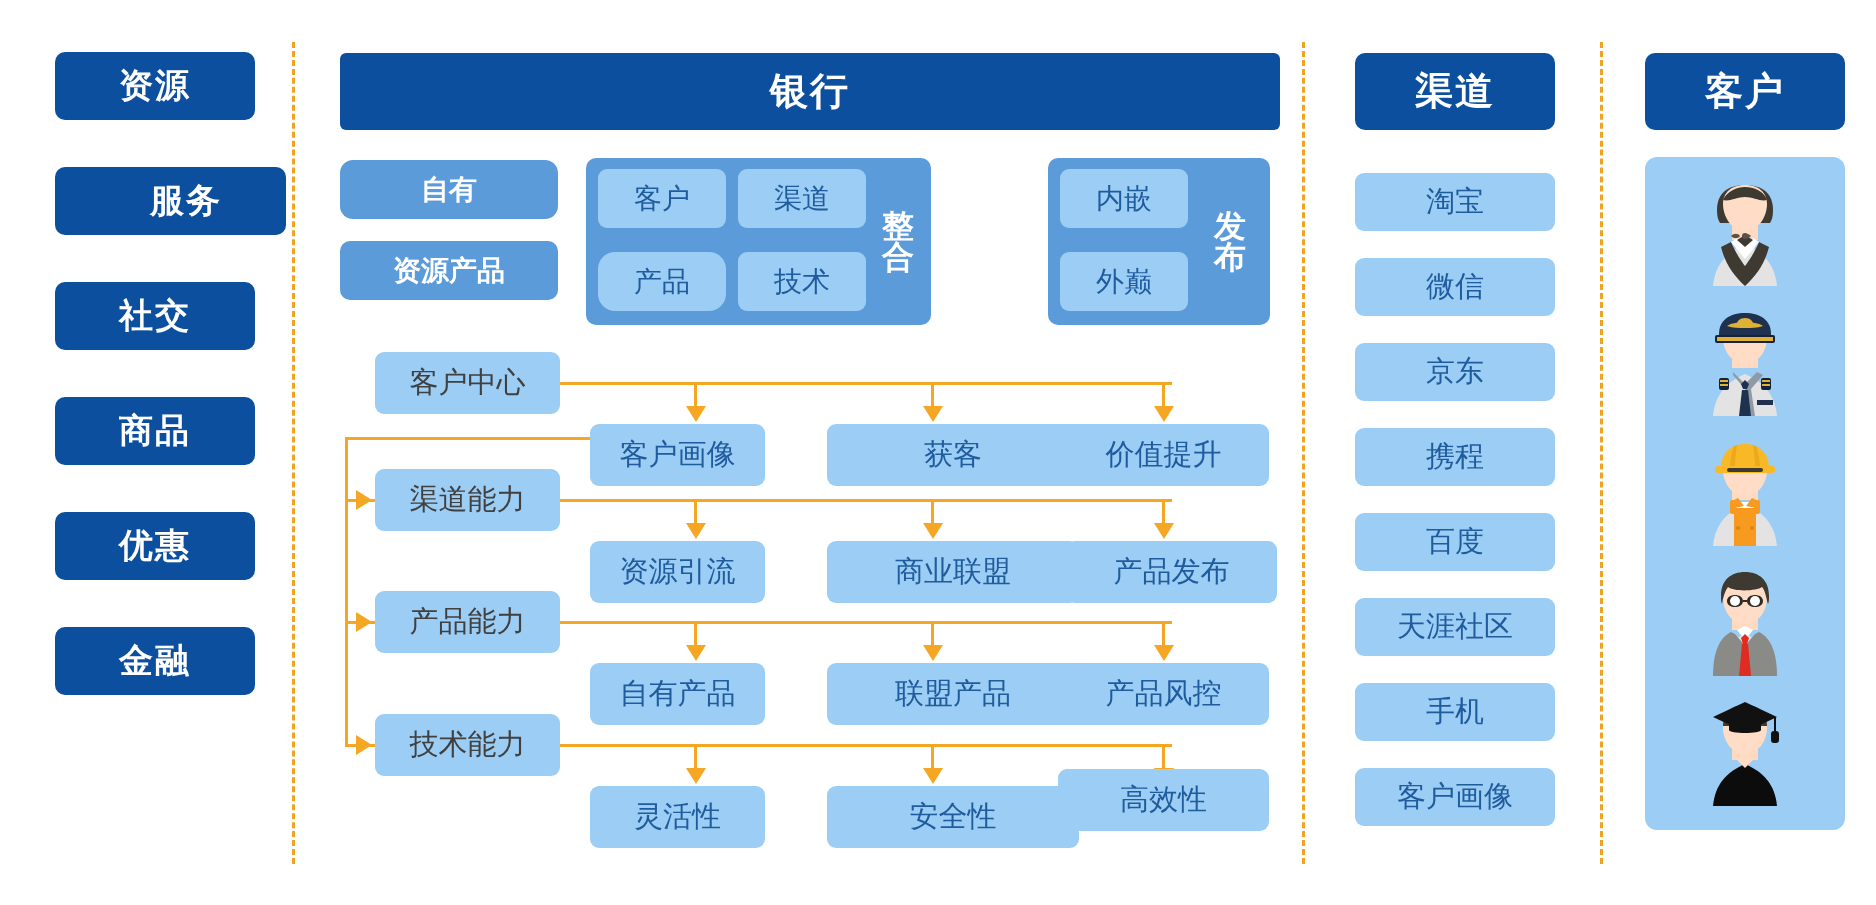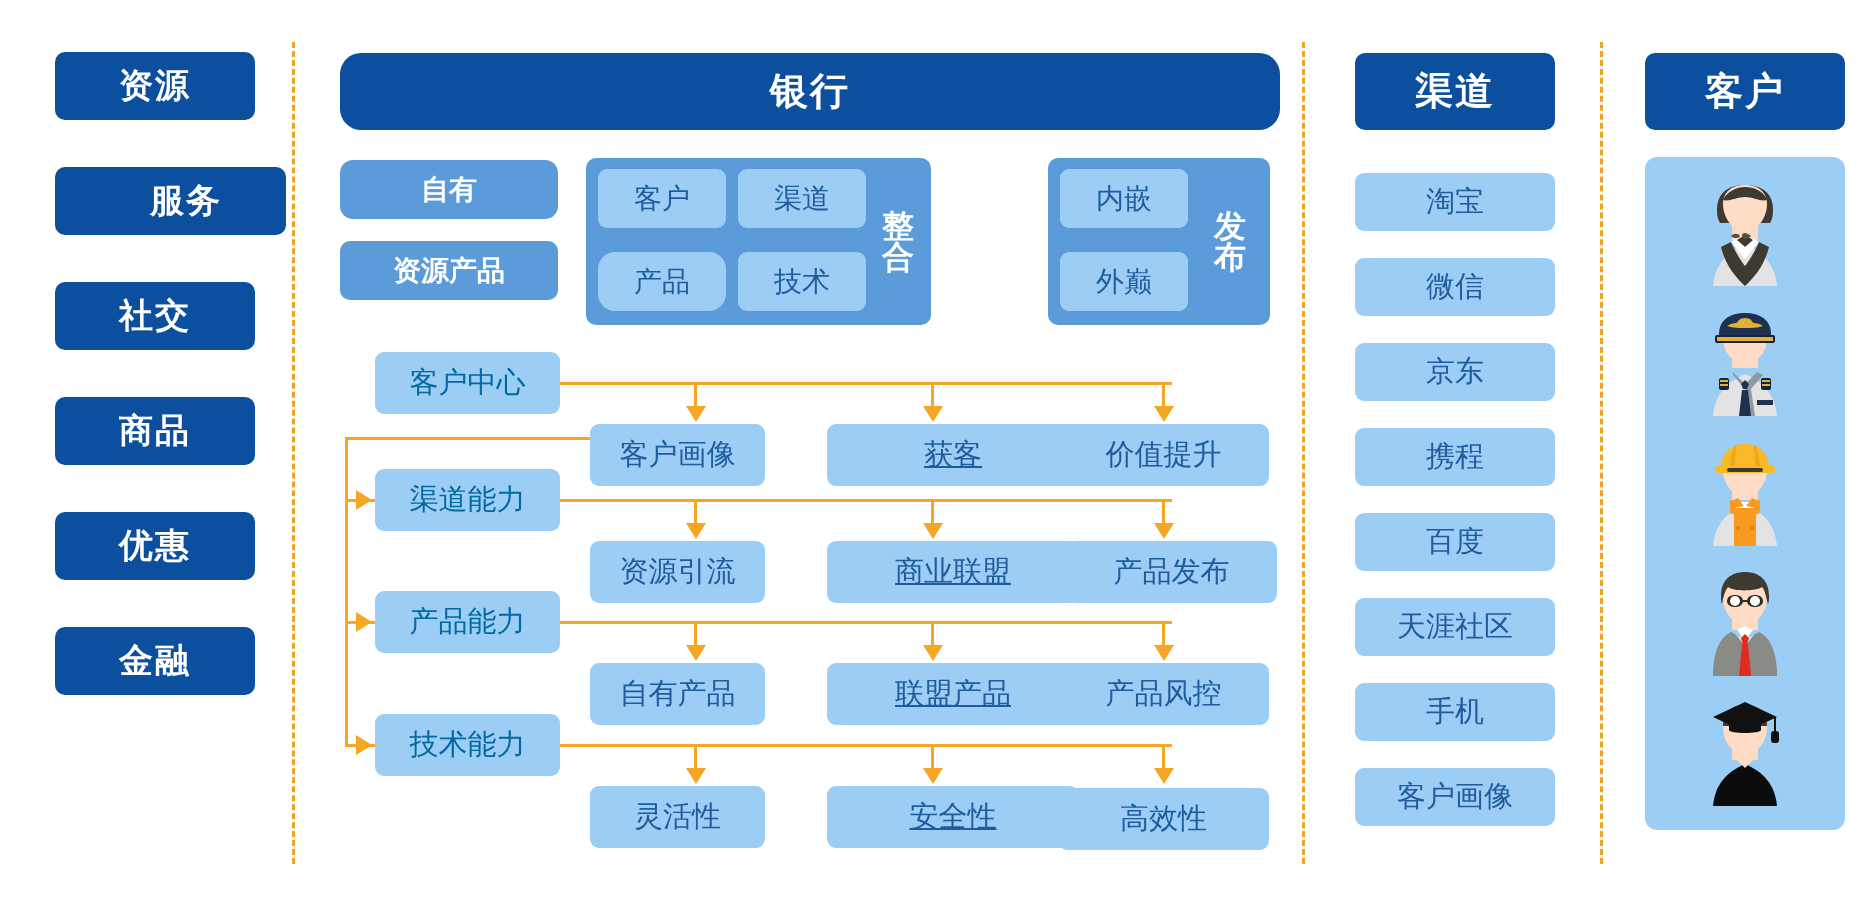--- a/index.html
+++ b/index.html
@@ -39,45 +39,45 @@
     position:absolute;width:0;border-left:3px dashed #f0a31e;
   }
 
   
   #left-col .dark-box{
     width:200px;height:68px;left:55px;font-size:34px;
   }
 
   
   #bank-header{
-    left:340px;top:53px;width:940px;height:77px;font-size:38px;border-radius:21px;
+    left:340px;top:53px;width:940px;height:77px;font-size:38px;border-radius:6px;
   }
 
   
   .own-box{left:340px;width:218px;height:59px;font-size:28px;border-radius:10px;}
 
   
   #integrate-group{left:586px;top:158px;width:345px;height:167px;}
   #integrate-group .light-box{width:128px;height:59px;font-size:28px;}
   #publish-group{left:1048px;top:158px;width:222px;height:167px;}
   #publish-group .light-box{width:128px;height:59px;font-size:28px;}
 
   
   .cap-box{
-    position:absolute;background:#9ccdf5;border-radius:9px;color:#0369a1;
+    position:absolute;background:#9ccdf5;border-radius:9px;color:#404040;
     display:flex;align-items:center;justify-content:center;font-size:29px;
     width:185px;height:62px;left:375px;
   }
   .leaf-box{
     position:absolute;background:#9ccdf5;border-radius:9px;color:#1f5c9e;
     display:flex;align-items:center;justify-content:center;font-size:29px;
     height:62px;
   }
   .leaf-c0{left:590px;width:175px;}
-  .leaf-c1{left:827px;width:252px;text-decoration:underline;}
+  .leaf-c1{left:827px;width:252px;}
   .leaf-c2{left:1058px;width:211px;}
 
   
   .hline{position:absolute;height:3px;background:#f5a623;}
   .vline{position:absolute;width:3px;background:#f5a623;}
   .arrow-down{
     position:absolute;width:0;height:0;
     border-left:10px solid transparent;border-right:10px solid transparent;
     border-top:16px solid #f5a623;
   }
@@ -195,21 +195,21 @@
   <div class="cap-box" style="top:714px;">技术能力</div>
   <div class="hline" style="left:560px;top:744px;width:612px;"></div>
   <div class="vline" style="left:694px;top:744px;height:28px;"></div>
   <div class="arrow-down" style="left:686px;top:768px;"></div>
   <div class="vline" style="left:931px;top:744px;height:28px;"></div>
   <div class="arrow-down" style="left:923px;top:768px;"></div>
   <div class="vline" style="left:1162px;top:744px;height:28px;"></div>
   <div class="arrow-down" style="left:1154px;top:768px;"></div>
   <div class="leaf-box leaf-c0" style="top:786px;">灵活性</div>
   <div class="leaf-box leaf-c1" style="top:786px;">安全性</div>
-  <div class="leaf-box leaf-c2" style="top:788px;">高效性</div>
+  <div class="leaf-box leaf-c2" style="top:769px;">高效性</div>
 
   <div class="dark-box" id="channel-head">渠道</div>
   <div class="channel-item" style="top:173px;">淘宝</div>
   <div class="channel-item" style="top:258px;">微信</div>
   <div class="channel-item" style="top:343px;">京东</div>
   <div class="channel-item" style="top:428px;">携程</div>
   <div class="channel-item" style="top:513px;">百度</div>
   <div class="channel-item" style="top:598px;">天涯社区</div>
   <div class="channel-item" style="top:683px;">手机</div>
   <div class="channel-item" style="top:768px;">客户画像</div>

